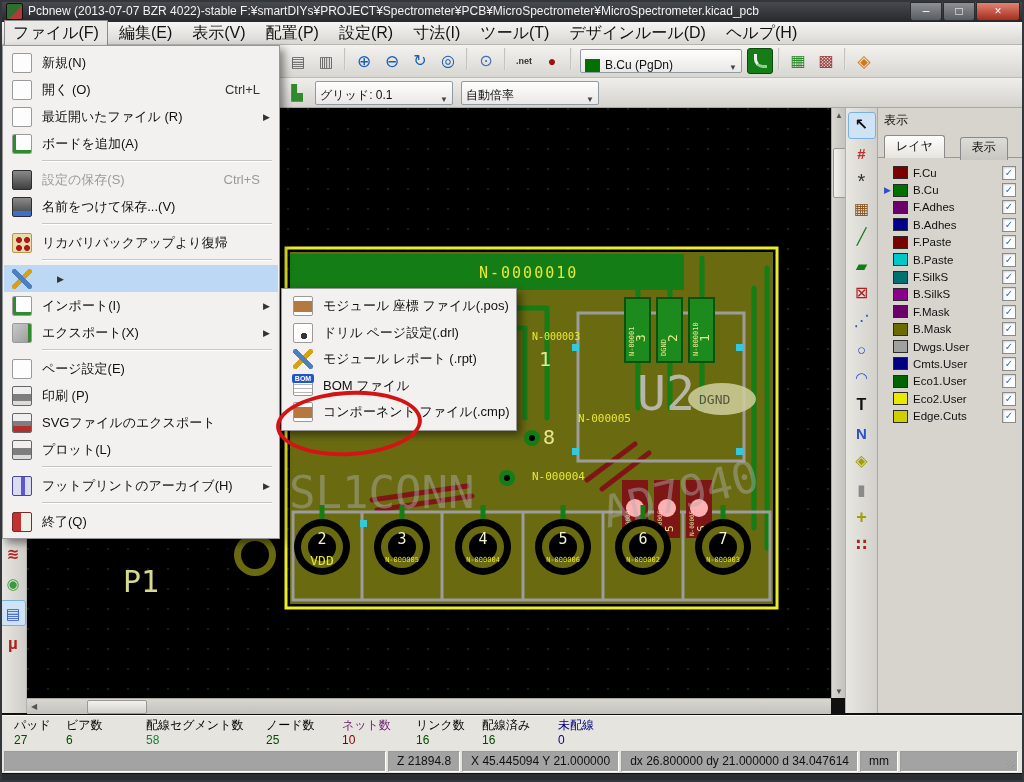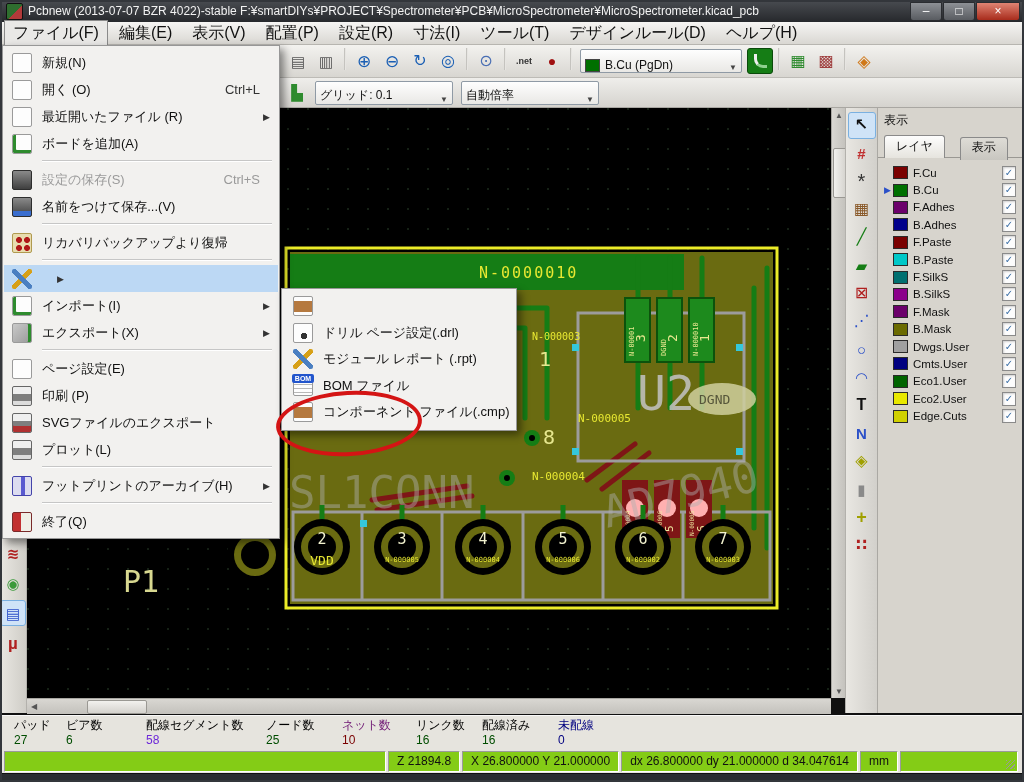--- a/index.html
+++ b/index.html
@@ -99,21 +99,21 @@
   
   .status-fields{left:2px;top:715px;width:1020px;height:35px;background:#e6e4de;border-top:1px solid #f8f8f8;
                  display:flex;padding:2px 0 0 12px;box-sizing:border-box;}
   .sf{display:flex;flex-direction:column;flex:none;}
   .sf-label,.sf-value{font-size:12px;line-height:15px;white-space:nowrap;}
   .sf:nth-child(1){width:52px}.sf:nth-child(2){width:80px}.sf:nth-child(3){width:120px}
   .sf:nth-child(4){width:76px}.sf:nth-child(5){width:74px}.sf:nth-child(6){width:66px}
   .sf:nth-child(7){width:76px}.sf:nth-child(8){width:70px}
   .status-coords{left:2px;top:750px;width:1020px;height:23px;background:#e6e4de;display:flex;
                  align-items:stretch;box-sizing:border-box;padding:1px 2px;}
-  .sc-cell{border:1px solid;border-color:#9a9a9a #ffffff #ffffff #9a9a9a;background:#84cc16;
+  .sc-cell{border:1px solid;border-color:#9a9a9a #ffffff #ffffff #9a9a9a;background:#a3a3a3;
            font-size:12px;line-height:19px;padding:0 8px;margin-right:2px;white-space:nowrap;box-sizing:border-box;}
   .sc-spacer{flex:1;}
   .sc-tail{width:118px;position:relative;}
   .grip{position:absolute;right:2px;bottom:2px;width:9px;height:9px;
         background:repeating-linear-gradient(135deg,#9a9a9a 0 1px,transparent 1px 3px);}
   .win-bottom{left:0;top:774px;width:1024px;height:8px;background:#2a2d31;}
 
   
   .file-menu{left:2px;top:45px;width:278px;background:#f2f1ef;border:1px solid #979797;
              box-shadow:4px 4px 8px rgba(0,0,0,.45);padding:3px 1px;z-index:50;box-sizing:border-box;}
@@ -634,21 +634,21 @@
 <div class="sf" data-name="status-field">
     <span class="sf-label" data-name="status-field-label" style="color:#000">パッド</span>
     <span class="sf-value" data-name="status-field-value" style="color:#004d00">27</span>
   </div>
     <div class="sf" data-name="status-field">
     <span class="sf-label" data-name="status-field-label" style="color:#000">ビア数</span>
     <span class="sf-value" data-name="status-field-value" style="color:#004d00">6</span>
   </div>
     <div class="sf" data-name="status-field">
     <span class="sf-label" data-name="status-field-label" style="color:#000">配線セグメント数</span>
-    <span class="sf-value" data-name="status-field-value" style="color:#6d28d9">58</span>
+    <span class="sf-value" data-name="status-field-value" style="color:#15803d">58</span>
   </div>
     <div class="sf" data-name="status-field">
     <span class="sf-label" data-name="status-field-label" style="color:#000">ノード数</span>
     <span class="sf-value" data-name="status-field-value" style="color:#004d00">25</span>
   </div>
     <div class="sf" data-name="status-field">
     <span class="sf-label" data-name="status-field-label" style="color:#701a75">ネット数</span>
     <span class="sf-value" data-name="status-field-value" style="color:#7a0000">10</span>
   </div>
     <div class="sf" data-name="status-field">
@@ -660,21 +660,21 @@
     <span class="sf-value" data-name="status-field-value" style="color:#004d00">16</span>
   </div>
     <div class="sf" data-name="status-field">
     <span class="sf-label" data-name="status-field-label" style="color:#000080">未配線</span>
     <span class="sf-value" data-name="status-field-value" style="color:#000080">0</span>
   </div>
   </div>
 <div class="abs status-coords" data-name="status-coordinates">
   <span class="sc-cell sc-spacer" data-name="status-message-cell"></span>
   <span class="sc-cell" data-name="zoom-level">Z 21894.8</span>
-  <span class="sc-cell" data-name="cursor-position">X 26.800000 Y 21.000000</span>
+  <span class="sc-cell" data-name="cursor-position">X 45.445094 Y 21.000000</span>
   <span class="sc-cell" data-name="relative-position">dx 26.800000  dy 21.000000  d 34.047614</span>
   <span class="sc-cell" data-name="units-indicator">mm</span>
   <span class="sc-cell sc-tail" data-name="status-tail-cell">
       <span class="grip" data-name="resize-grip"></span>
     </span>
 </div>
 <div class="abs win-bottom" data-name="window-bottom-frame"></div>
 
 <div class="abs file-menu" data-name="file-menu">
 
@@ -810,20 +810,21 @@
     <span class="fm-arrow" data-name="submenu-arrow-icon"></span>
   </div>
   </div>
 
 <div class="abs sub-menu" data-name="fabrication-outputs-submenu">
 
 <div class="sm-item" data-name="submenu-item">
     <span class="sm-icon" data-name="submenu-item-icon" data-icon="pos-icon">
         <i class="sm-icon-text"></i>
       </span>
+    <span class="sm-label" data-name="submenu-item-label">モジュール 座標 ファイル(.pos)</span>
   </div>
     <div class="sm-item" data-name="submenu-item">
     <span class="sm-icon" data-name="submenu-item-icon" data-icon="drl-icon">
         <i class="sm-icon-text"></i>
       </span>
     <span class="sm-label" data-name="submenu-item-label">ドリル ページ設定(.drl)</span>
   </div>
     <div class="sm-item" data-name="submenu-item">
     <span class="sm-icon" data-name="submenu-item-icon" data-icon="rpt-icon">
         <i class="sm-icon-text"></i>

